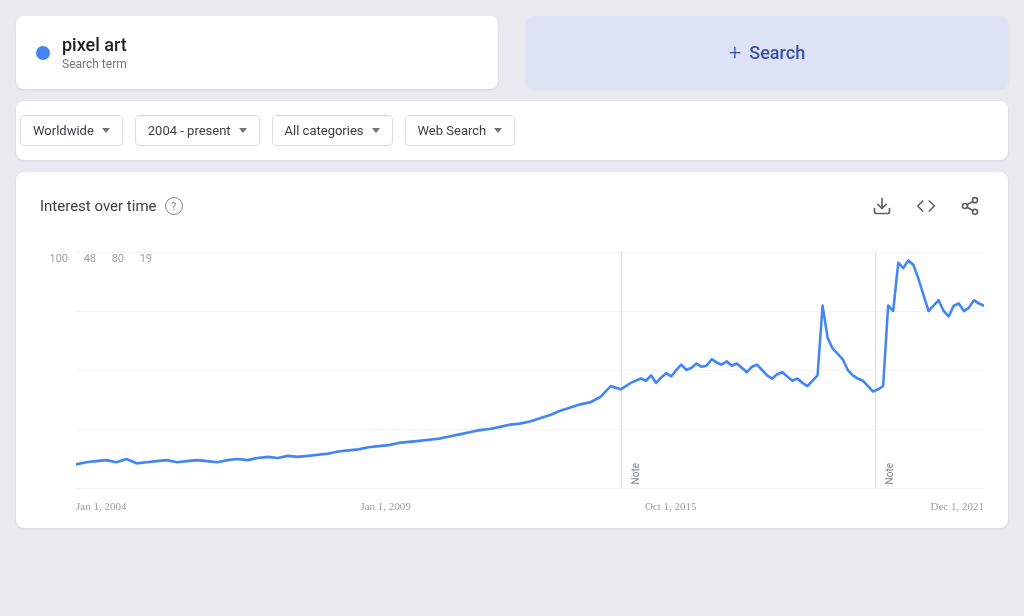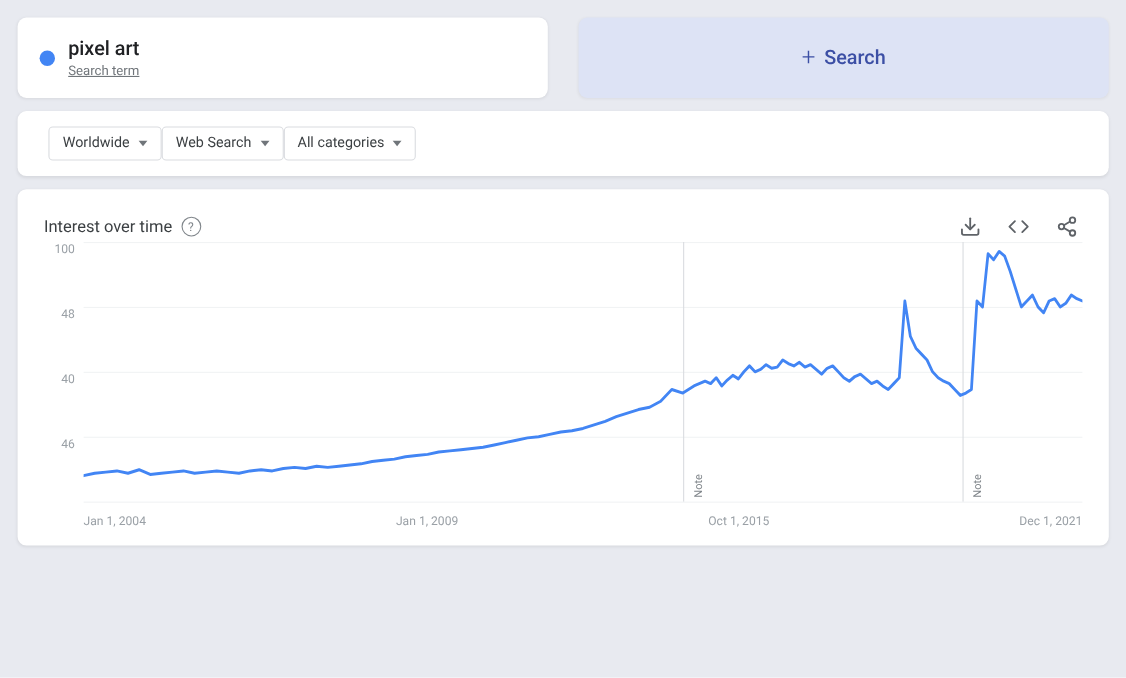--- a/index.html
+++ b/index.html
@@ -39,21 +39,20 @@
     .search-term-text .term-name {
       font-size: 18px;
       font-weight: 500;
       color: #202124;
     }
 
     .search-term-text .term-label {
       font-size: 12px;
       color: #70757a;
       margin-top: 2px;
-      text-decoration: underline;
     }
 
     .compare-card {
       background: #dde3f5;
       border-radius: 8px;
       padding: 18px 20px;
       flex: 1;
       display: flex;
       align-items: center;
       justify-content: center;
@@ -72,22 +71,23 @@
 
     .compare-plus {
       font-size: 22px;
       font-weight: 300;
       color: #3c4fa5;
     }
 
     .filters-bar {
       background: #fff;
       border-radius: 8px;
-      padding: 14px 28px;
-      display: flex;
+      padding: 14px 4px;
+      display: flex;
+      gap: 12px;
       align-items: center;
       margin-bottom: 12px;
       box-shadow: 0 1px 3px rgba(0,0,0,0.08);
     }
 
     .filter-btn {
       display: flex;
       align-items: center;
       gap: 6px;
       border: 1px solid #dadce0;
@@ -114,21 +114,21 @@
       background: #fff;
       border-radius: 8px;
       padding: 20px 24px 16px;
       box-shadow: 0 1px 3px rgba(0,0,0,0.08);
     }
 
     .chart-header {
       display: flex;
       align-items: center;
       justify-content: space-between;
-      margin-bottom: 0;
+      margin-bottom: 32px;
     }
 
     .chart-title-group {
       display: flex;
       align-items: center;
       gap: 8px;
     }
 
     .chart-title {
       font-size: 15px;
@@ -172,21 +172,21 @@
       position: relative;
       height: 260px;
     }
 
     .y-axis-labels {
       position: absolute;
       left: 0;
       top: 0;
       height: 100%;
       display: flex;
-      flex-direction: column;
+      flex-direction: row;
       justify-content: space-between;
       padding-bottom: 24px;
     }
 
     .y-label {
       font-size: 11px;
       color: #9aa0a6;
       text-align: right;
       width: 28px;
     }
@@ -217,20 +217,21 @@
 
     .x-axis-labels {
       position: absolute;
       bottom: 0;
       left: 0;
       right: 0;
       display: flex;
       justify-content: space-between;
       height: 24px;
       align-items: flex-end;
+      font-family: Liberation Serif, serif;
     }
 
     .x-label {
       font-size: 11px;
       color: #9aa0a6;
     }
 
     .chart-svg {
       position: absolute;
       top: 0;
@@ -276,25 +277,29 @@
     </div>
   </div>
 </div>
 
 <div class="filters-bar">
   <button class="filter-btn">
     <span>Worldwide</span>
     <span class="chevron-down"></span>
   </button>
   <button class="filter-btn">
-    <span>Web Search</span>
+    <span>2004 - present</span>
     <span class="chevron-down"></span>
   </button>
   <button class="filter-btn">
     <span>All categories</span>
+    <span class="chevron-down"></span>
+  </button>
+  <button class="filter-btn">
+    <span>Web Search</span>
     <span class="chevron-down"></span>
   </button>
 </div>
 
 <div class="chart-card">
   <div class="chart-header">
     <div class="chart-title-group">
       <span class="chart-title">Interest over time</span>
       <div class="help-icon">
         <span>?</span>
@@ -323,22 +328,22 @@
           <line x1="15.41" y1="6.51" x2="8.59" y2="10.49"></line>
         </svg>
       </button>
     </div>
   </div>
 
   <div class="chart-area">
     <div class="y-axis-labels">
       <span class="y-label">100</span>
       <span class="y-label">48</span>
-      <span class="y-label">40</span>
-      <span class="y-label">46</span>
+      <span class="y-label">80</span>
+      <span class="y-label">19</span>
       <span class="y-label"></span>
     </div>
 
     <div class="chart-inner">
       <div class="grid-lines">
         <div class="grid-line" style="top: 0%"></div>
         <div class="grid-line" style="top: 25%"></div>
         <div class="grid-line" style="top: 50%"></div>
         <div class="grid-line" style="top: 75%"></div>
         <div class="grid-line" style="top: 100%"></div>

